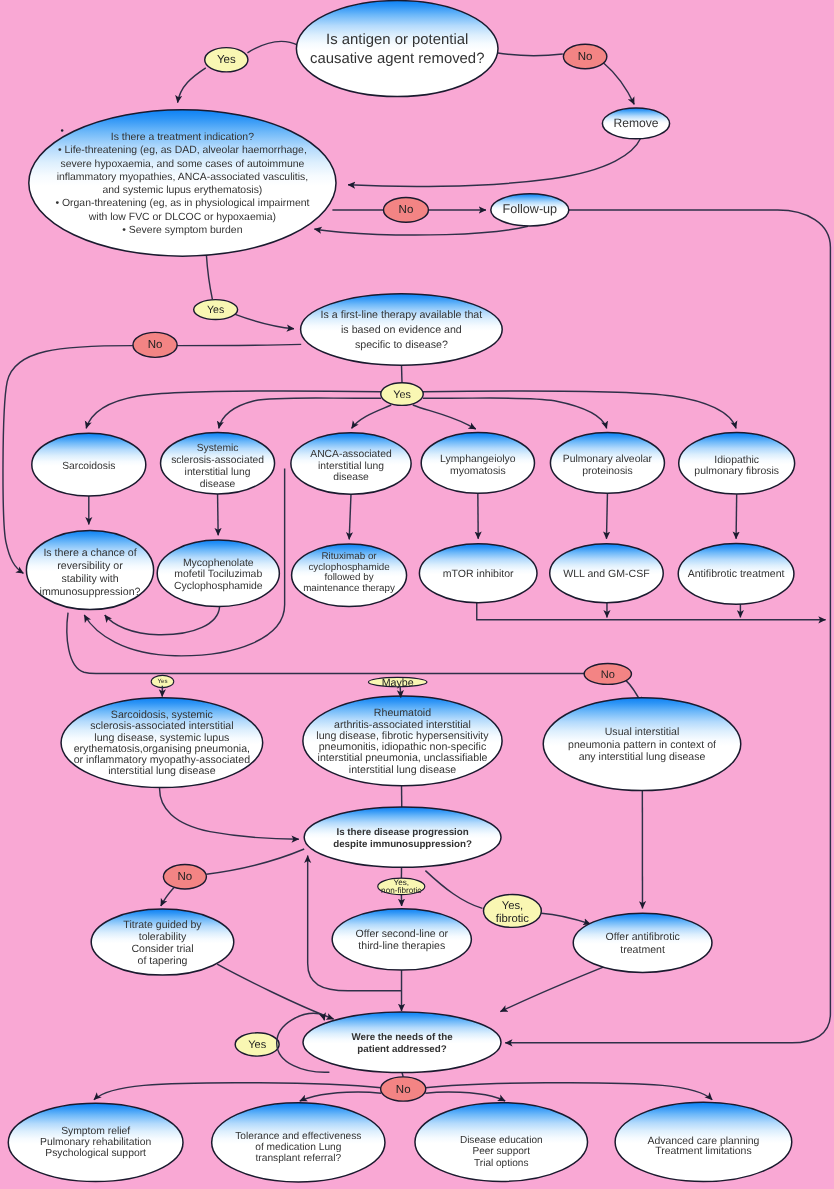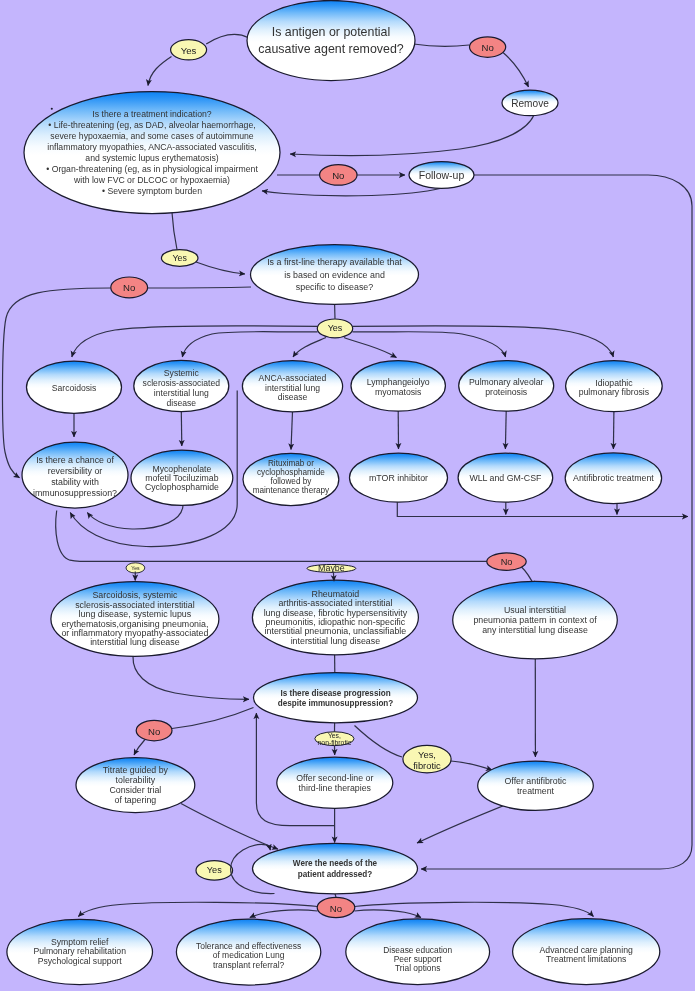--- a/index.html
+++ b/index.html
@@ -1,17 +1,17 @@
 <!DOCTYPE html>
 <html><head>
 <meta charset="utf-8">
 <style>
   html,body{margin:0;padding:0;background:#ffffff;}
   body{width:695px;height:991px;overflow:hidden;font-family:"Liberation Sans",sans-serif;}
-  #stage{position:relative;width:695px;height:991px;background:#c4b5fd;}
+  #stage{position:relative;width:695px;height:991px;background:#f9a8d4;}
   svg#diagram{display:block;position:absolute;left:0;top:0;}
   text{font-family:"Liberation Sans",sans-serif;}
 </style>
 </head>
 <body>
 
 <div id="stage">
 <svg id="diagram" width="695" height="991" viewBox="0 0 695 991" xmlns="http://www.w3.org/2000/svg">
  <defs>
   <linearGradient id="nodeGrad" x1="0" y1="0" x2="0" y2="1">

